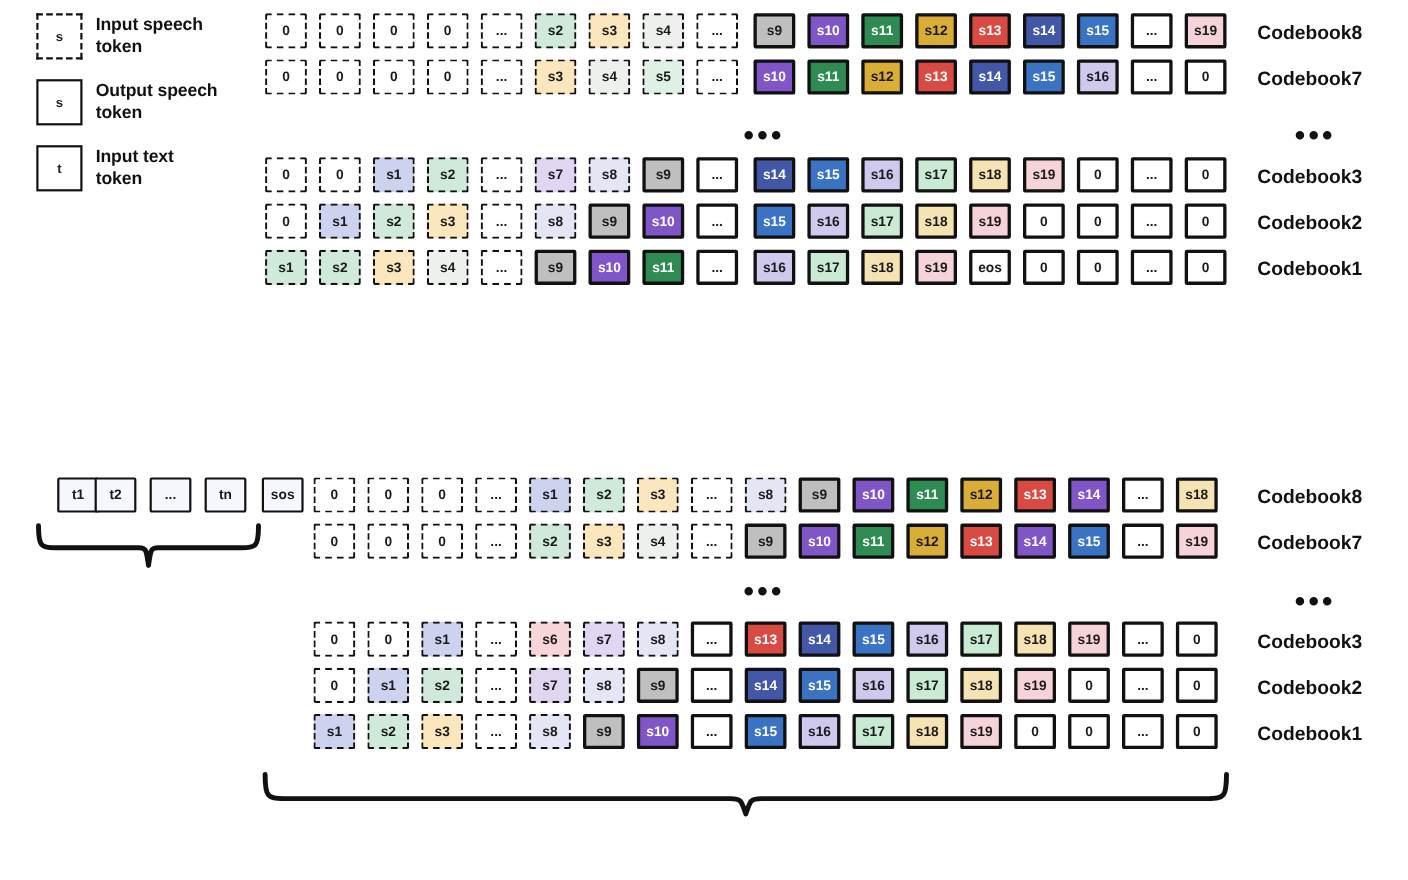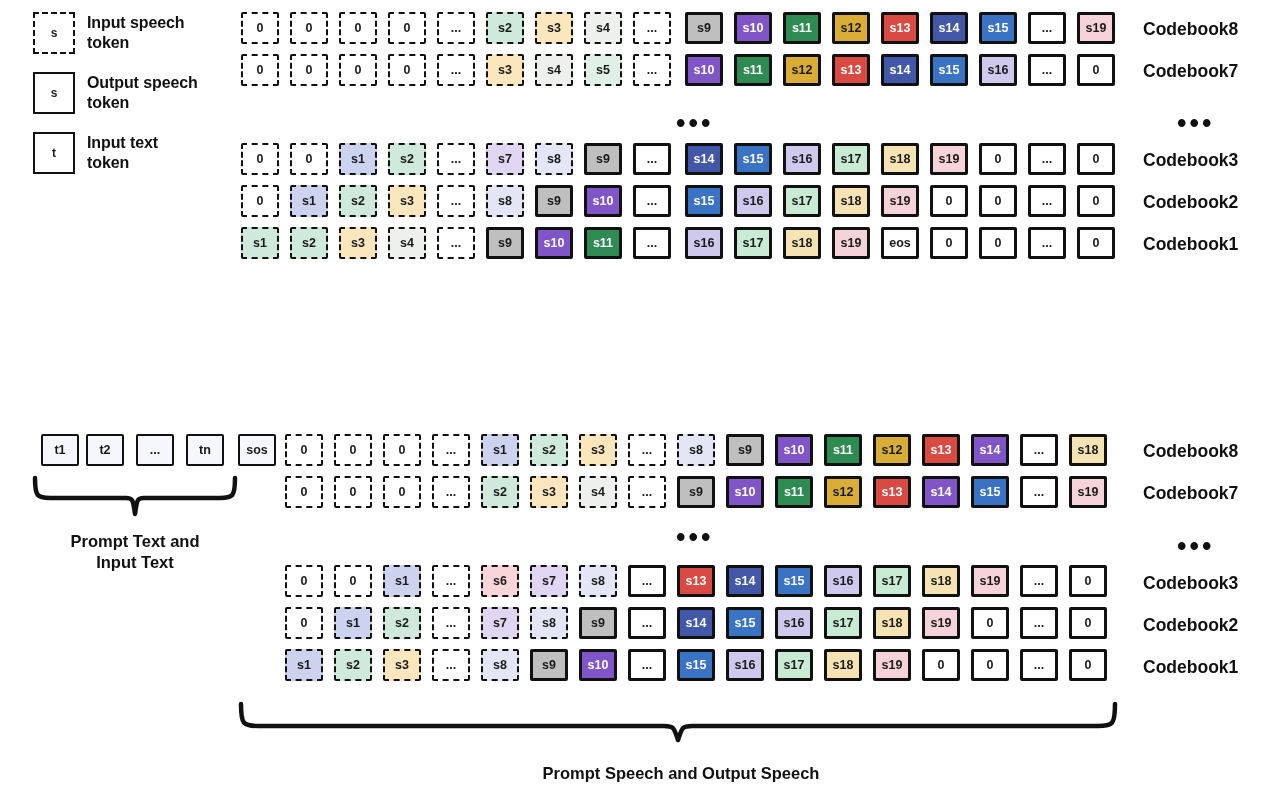--- a/index.html
+++ b/index.html
@@ -201,21 +201,21 @@
         <div class="cell solid light" style="left: 640px; background: rgb(255, 255, 255);">eos</div>
         <div class="cell solid light" style="left: 689px; background: rgb(255, 255, 255);">0</div>
         <div class="cell solid light" style="left: 738px; background: rgb(255, 255, 255);">0</div>
         <div class="cell solid light" style="left: 787px; background: rgb(255, 255, 255);">...</div>
         <div class="cell solid light" style="left: 836px; background: rgb(255, 255, 255);">0</div>
       </div>
     </div>
 
 
   <div class="text-tokens" id="text-tokens">
-      <div class="tcell" style="left: 5px;">t1</div>
+      <div class="tcell" style="left: 16px;">t1</div>
       <div class="tcell" style="left: 50px;">t2</div>
       <div class="tcell" style="left: 100px;">...</div>
       <div class="tcell" style="left: 150px;">tn</div>
       <div class="tcell" style="left: 202px;">sos</div>
     </div>
 
   <div class="grid" id="bottom-grid" style="left: 285px; top: 0px;">
       <div class="row" style="position: absolute; left: 0px; top: 434px; width: 900px;">
         <div class="cell dashed light" style="left: 0px; background: rgb(255, 255, 255);">0</div>
         <div class="cell dashed light" style="left: 49px; background: rgb(255, 255, 255);">0</div>
@@ -326,20 +326,18 @@
   <div class="cb-label" style="top:573px">Codebook3</div>
   <div class="cb-label" style="top:615px">Codebook2</div>
   <div class="cb-label" style="top:657px">Codebook1</div>
 
   <div class="dots-h" style="left:676px;top:110px">•••</div>
   <div class="dots-h" style="left:676px;top:524px">•••</div>
 
   <svg class="brace" style="left:30px;top:474px" width="210" height="48">
     <path d="M5,4 C5,22 7,24 20,24 L96,24 C103,24 103,26 105,40 C107,26 107,24 114,24 L190,24 C203,24 205,22 205,4" fill="none" stroke="#111" stroke-width="4.5" stroke-linecap="round" stroke-linejoin="round"></path>
   </svg>
-  <div class="brace-label" style="left:30px;top:531px;width:210px">Prompt Text and<br>Input Text</div>
 
   <svg class="brace" style="left:236px;top:700px" width="890" height="44">
     <path d="M5,4 C5,24 7,26 22,26 L428,26 C438,26 438,28 442,40 C446,28 446,26 456,26 L862,26 C877,26 879,24 879,4" fill="none" stroke="#111" stroke-width="4.5" stroke-linecap="round" stroke-linejoin="round"></path>
   </svg>
-  <div class="brace-label" style="left:236px;top:763px;width:890px">Prompt Speech and Output Speech</div>
 
 </div>
 
 </body></html>

